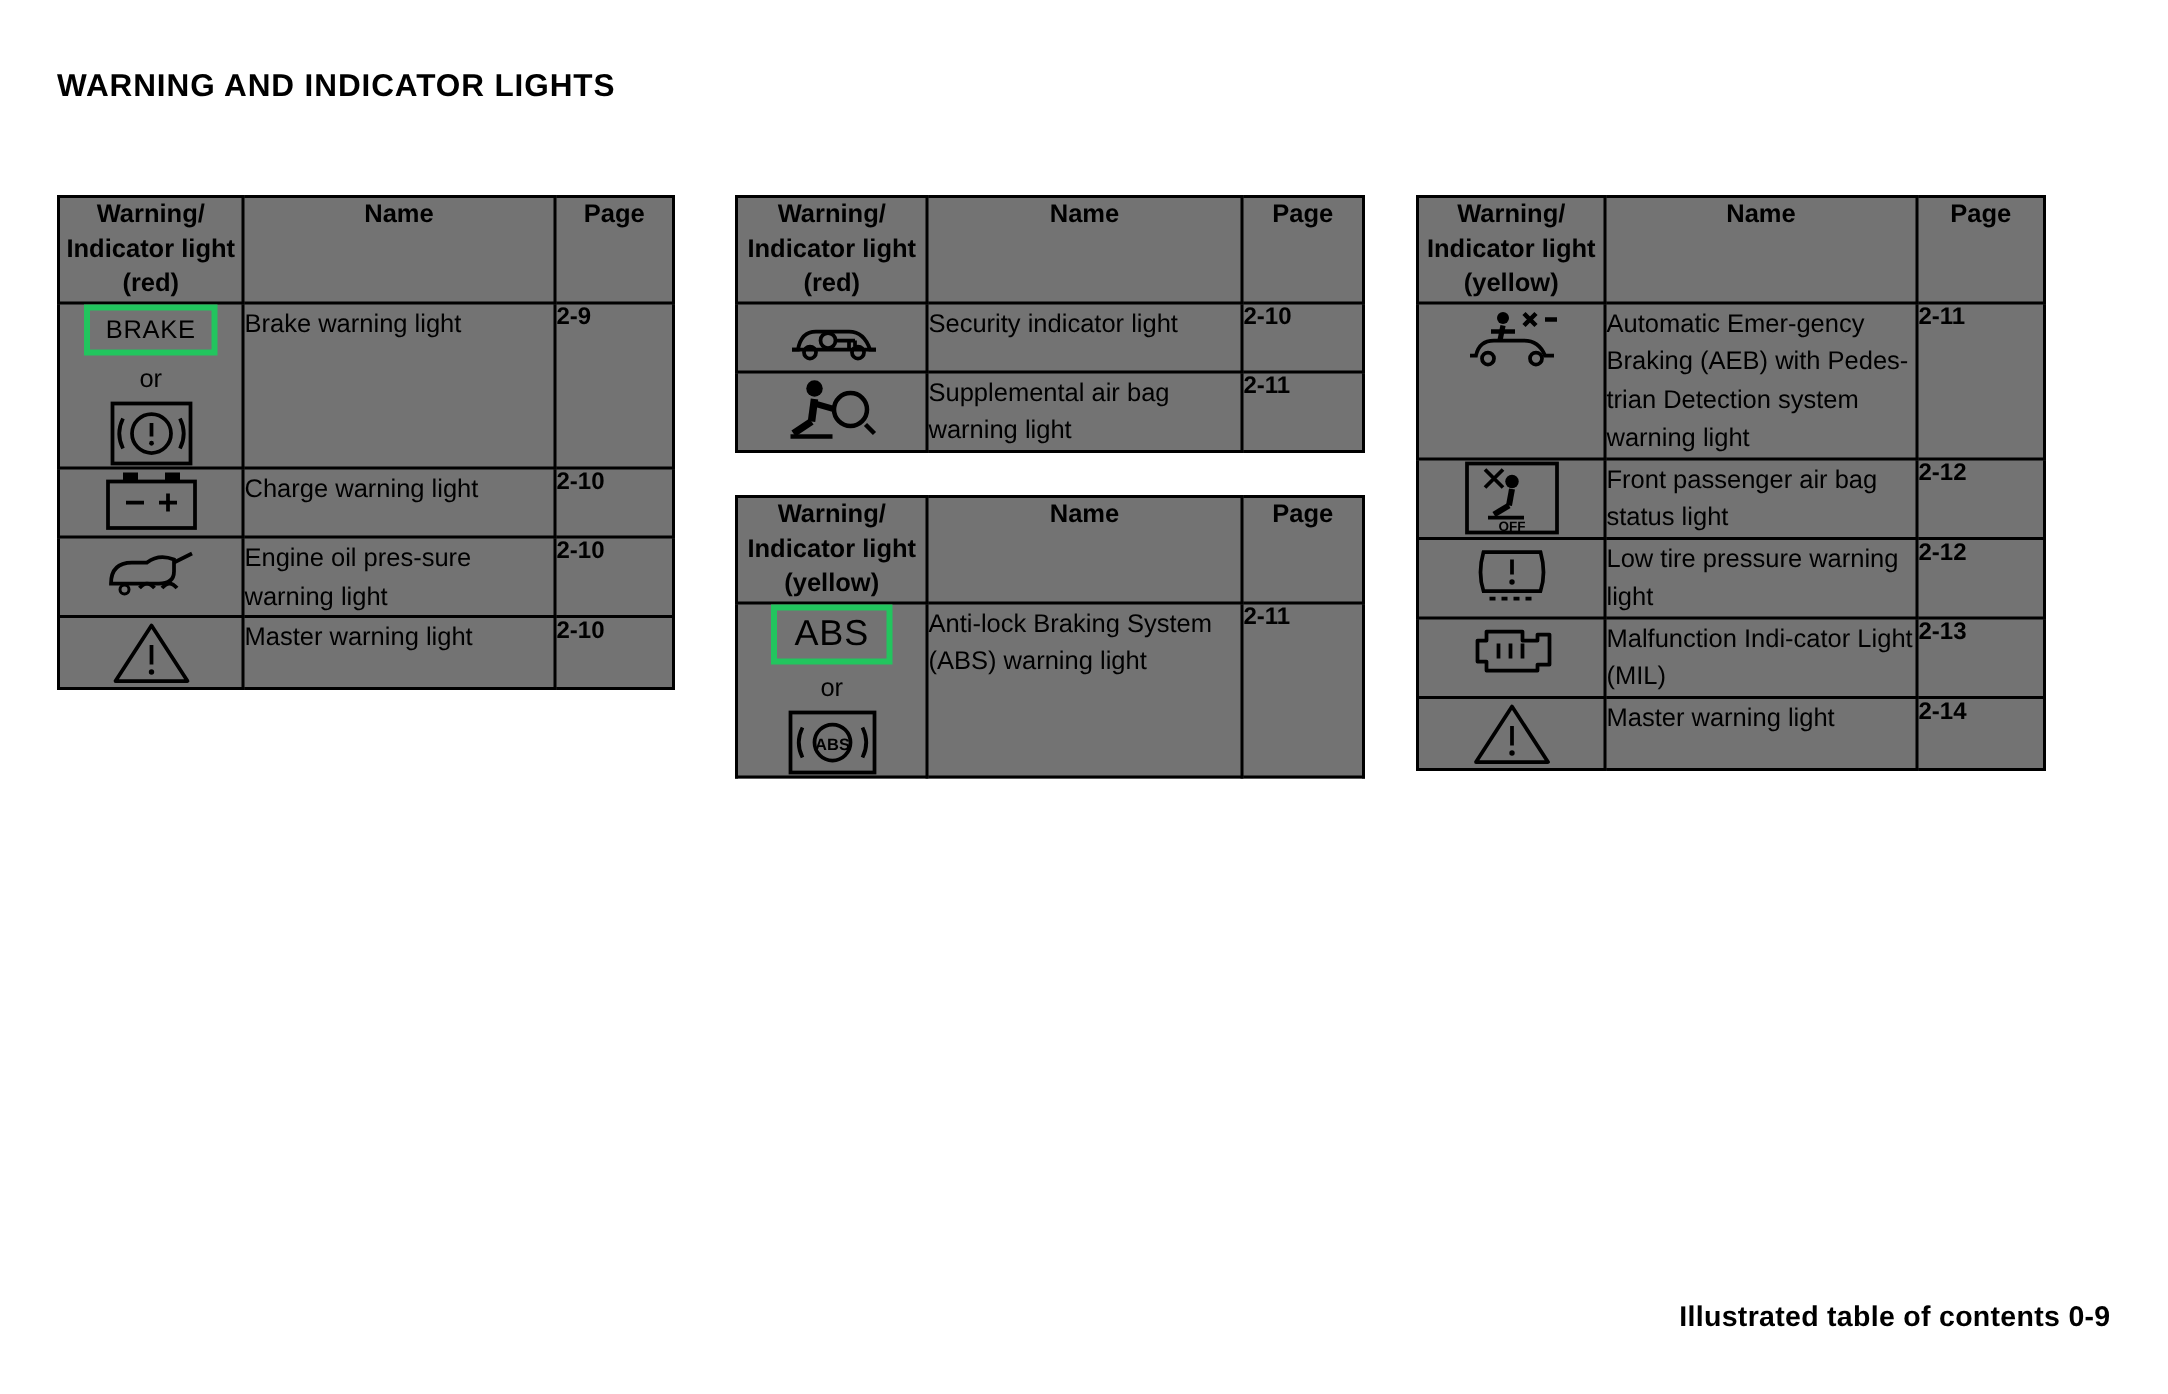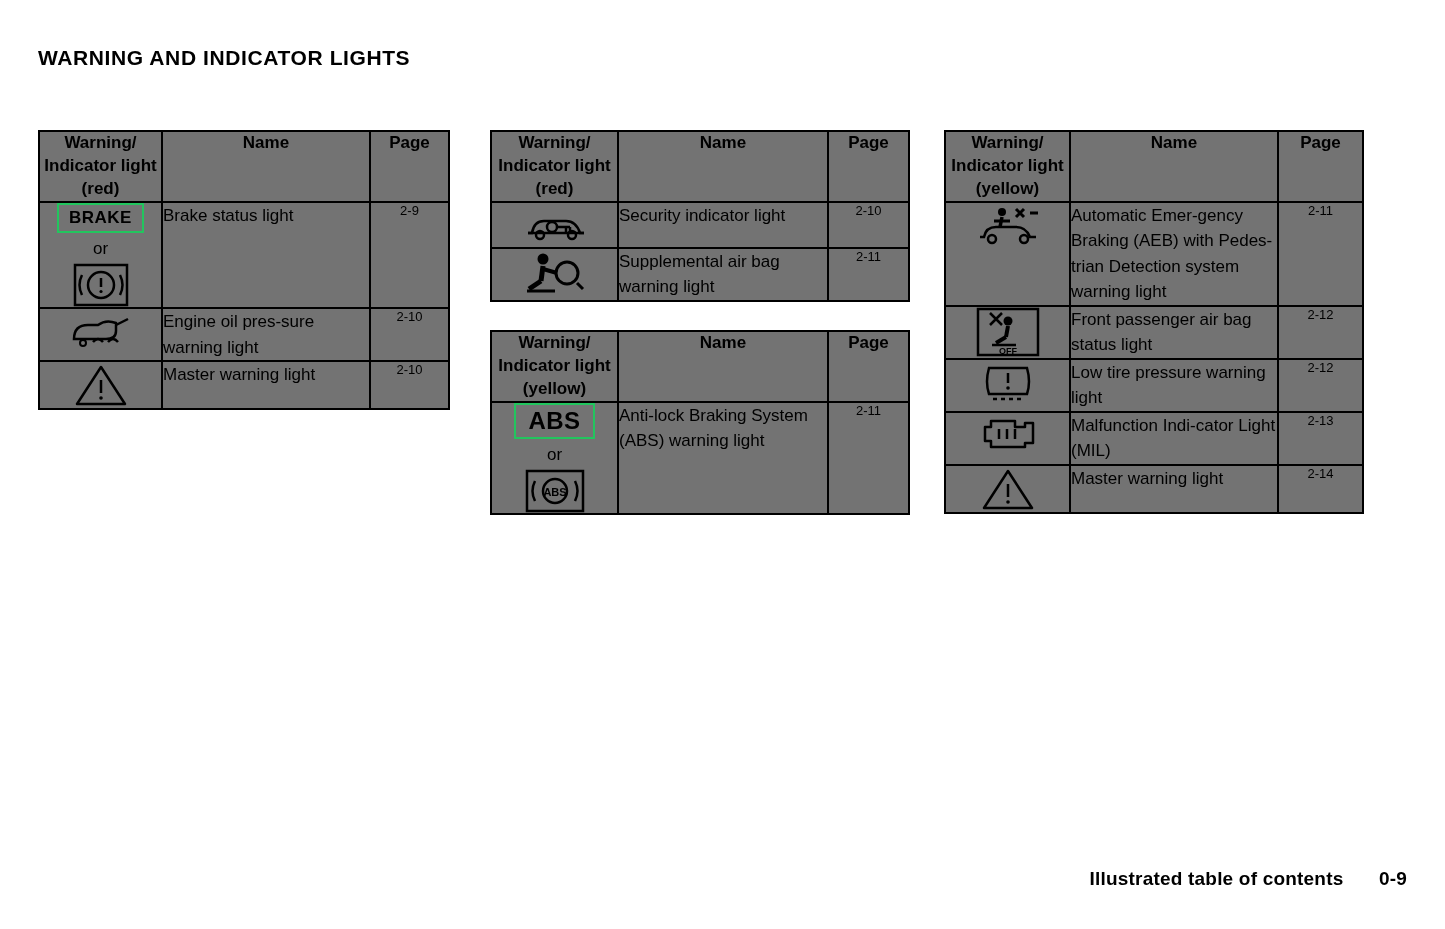--- a/index.html
+++ b/index.html
@@ -51,39 +51,39 @@
     font-size: 17px;
     line-height: 1.35;
     padding: 9px 4px 11px 4px;
   }
   .cell-name {
     font-size: 17px;
     line-height: 1.5;
     padding: 12px 10px 14px 14px;
   }
   .cell-page {
-    font-size: 13px;
-    text-align: center;
+    font-size: 16px;
     padding: 12px 4px 0 4px;
+    font-weight: bold;
   }
   .cell-icon {
     text-align: center;
     padding: 10px 4px 12px 4px;
   }
   .or-text {
     font-size: 17px;
     margin: 6px 0 4px 0;
   }
   
   .ibox {
     display: inline-block;
-    border: 2px solid #22c55e;
+    border: 4px solid #22c55e;
     padding: 3px 10px;
     font-size: 17px;
-    font-weight: bold;
+    font-weight: normal;
     letter-spacing: 0.5px;
     line-height: 1.2;
   }
   .ibox.abs { font-size: 24px; padding: 2px 12px; }
   svg { display: block; margin: 0 auto; }
 
   
   .c1 { width: 123px; }
   .c2 { width: 208px; }
   .c3 { width: 79px; }
@@ -103,21 +103,21 @@
   .gap { height: 28px; }
 
   .footer {
     position: absolute;
     right: 38px;
     bottom: 39px;
     font-size: 19px;
     font-weight: bold;
     letter-spacing: 0.2px;
   }
-  .footer .pg { margin-left: 30px; }
+  .footer .pg { margin-left: 0; }
 </style>
 </head>
 <body>
 
 <div class="page">
 
   <div class="page-title">WARNING AND INDICATOR LIGHTS</div>
 
   <div class="cols">
 
@@ -144,22 +144,38 @@
                 <svg width="56" height="44" viewBox="0 0 56 44">
                   <rect x="2" y="2" width="52" height="40" fill="none" stroke="#000" stroke-width="2.5"></rect>
                   <circle cx="28" cy="22" r="13" fill="none" stroke="#000" stroke-width="2.5"></circle>
                   <line x1="28" y1="15" x2="28" y2="24" stroke="#000" stroke-width="2.5"></line>
                   <circle cx="28" cy="28.5" r="1.6" fill="#000"></circle>
                   <path d="M9 12 Q4 22 9 32" fill="none" stroke="#000" stroke-width="2.5"></path>
                   <path d="M47 12 Q52 22 47 32" fill="none" stroke="#000" stroke-width="2.5"></path>
                 </svg>
               </span>
             </td>
-            <td class="cell-name">Brake status light</td>
+            <td class="cell-name">Brake warning light</td>
             <td class="cell-page">2-9</td>
+          </tr>
+          <tr>
+            <td class="cell-icon">
+              <span>
+                <svg width="62" height="44" viewBox="0 0 62 44">
+                  <rect x="2" y="8" width="58" height="31" fill="none" stroke="#000" stroke-width="2.5"></rect>
+                  <rect x="12" y="2" width="10" height="6" fill="#000"></rect>
+                  <rect x="40" y="2" width="10" height="6" fill="#000"></rect>
+                  <line x1="14" y1="22" x2="26" y2="22" stroke="#000" stroke-width="2.5"></line>
+                  <line x1="36" y1="22" x2="48" y2="22" stroke="#000" stroke-width="2.5"></line>
+                  <line x1="42" y1="16" x2="42" y2="28" stroke="#000" stroke-width="2.5"></line>
+                </svg>
+              </span>
+            </td>
+            <td class="cell-name">Charge warning light</td>
+            <td class="cell-page">2-10</td>
           </tr>
           <tr>
             <td class="cell-icon">
               <span>
                 <svg width="66" height="44" viewBox="0 0 66 44">
                   <path d="M6 30 Q6 16 20 16 L30 16 Q38 10 48 14 L48 22 Q48 30 38 30 Z" fill="none" stroke="#000" stroke-width="2.5"></path>
                   <path d="M48 16 L60 10" stroke="#000" stroke-width="2.5" fill="none"></path>
                   <circle cx="15" cy="34" r="3" fill="none" stroke="#000" stroke-width="2"></circle>
                   <path d="M25 33 q5 -6 10 0" fill="none" stroke="#000" stroke-width="2.5"></path>
                   <path d="M40 33 q5 -6 10 0" fill="none" stroke="#000" stroke-width="2.5"></path>

